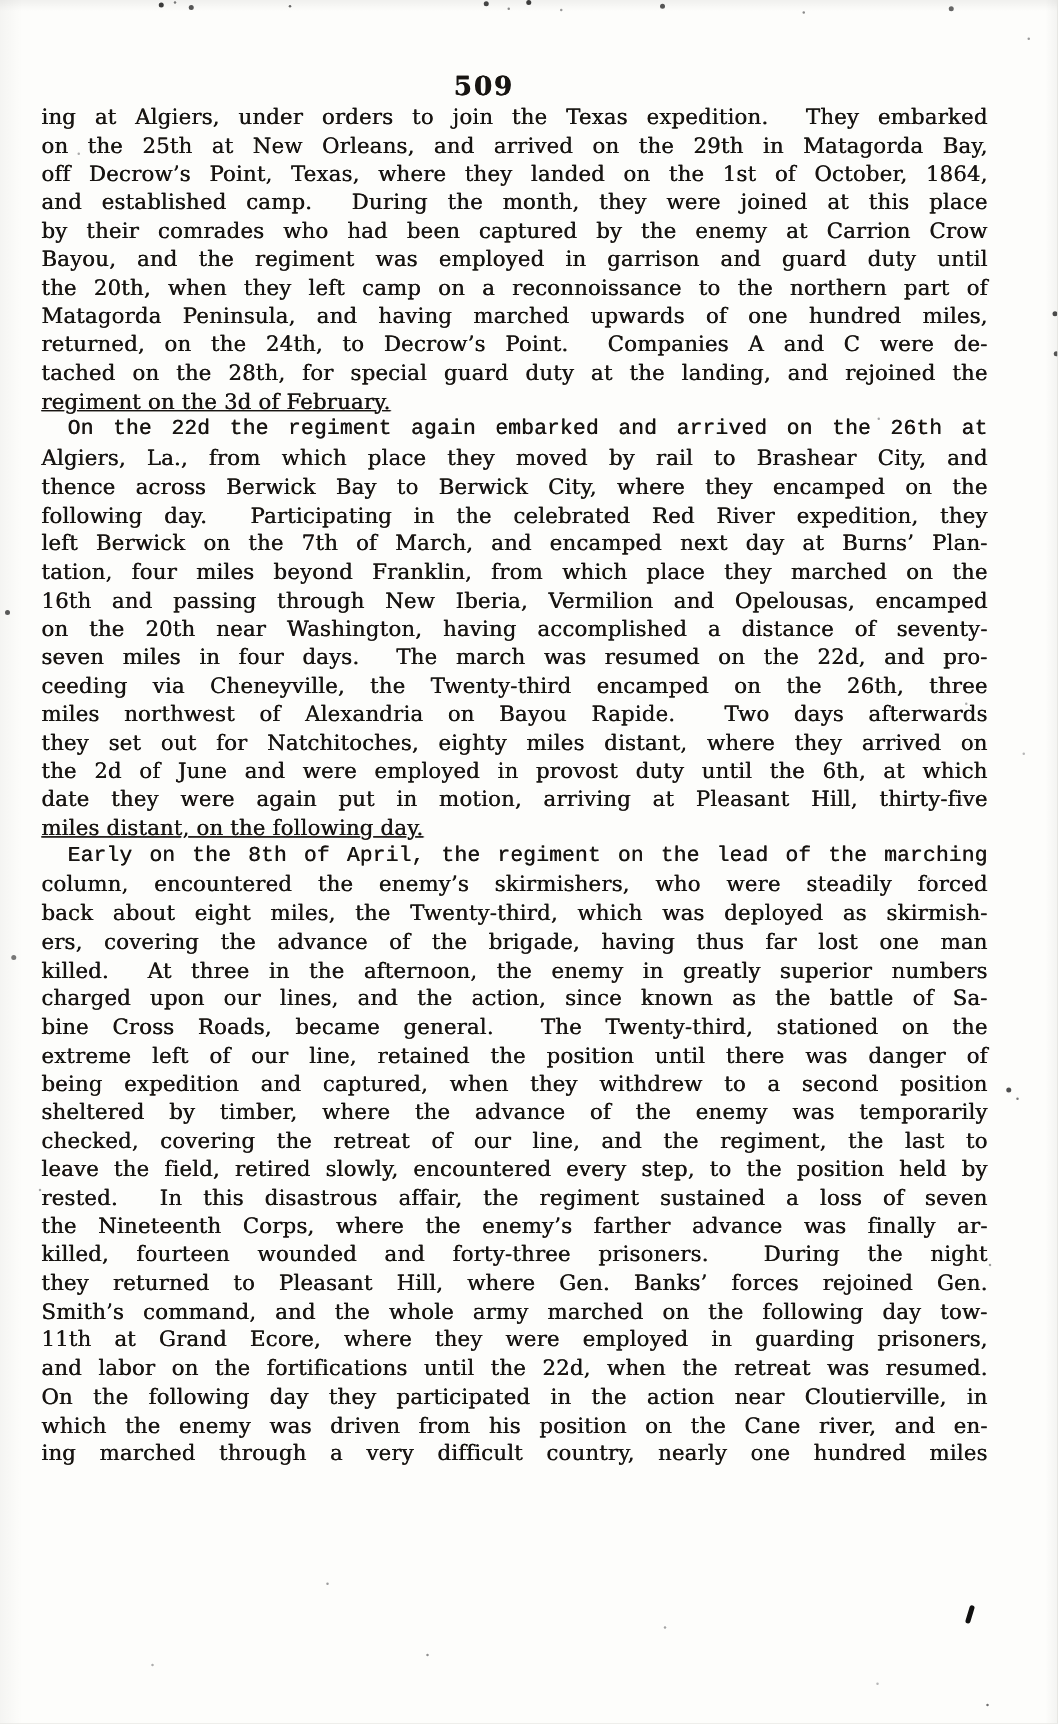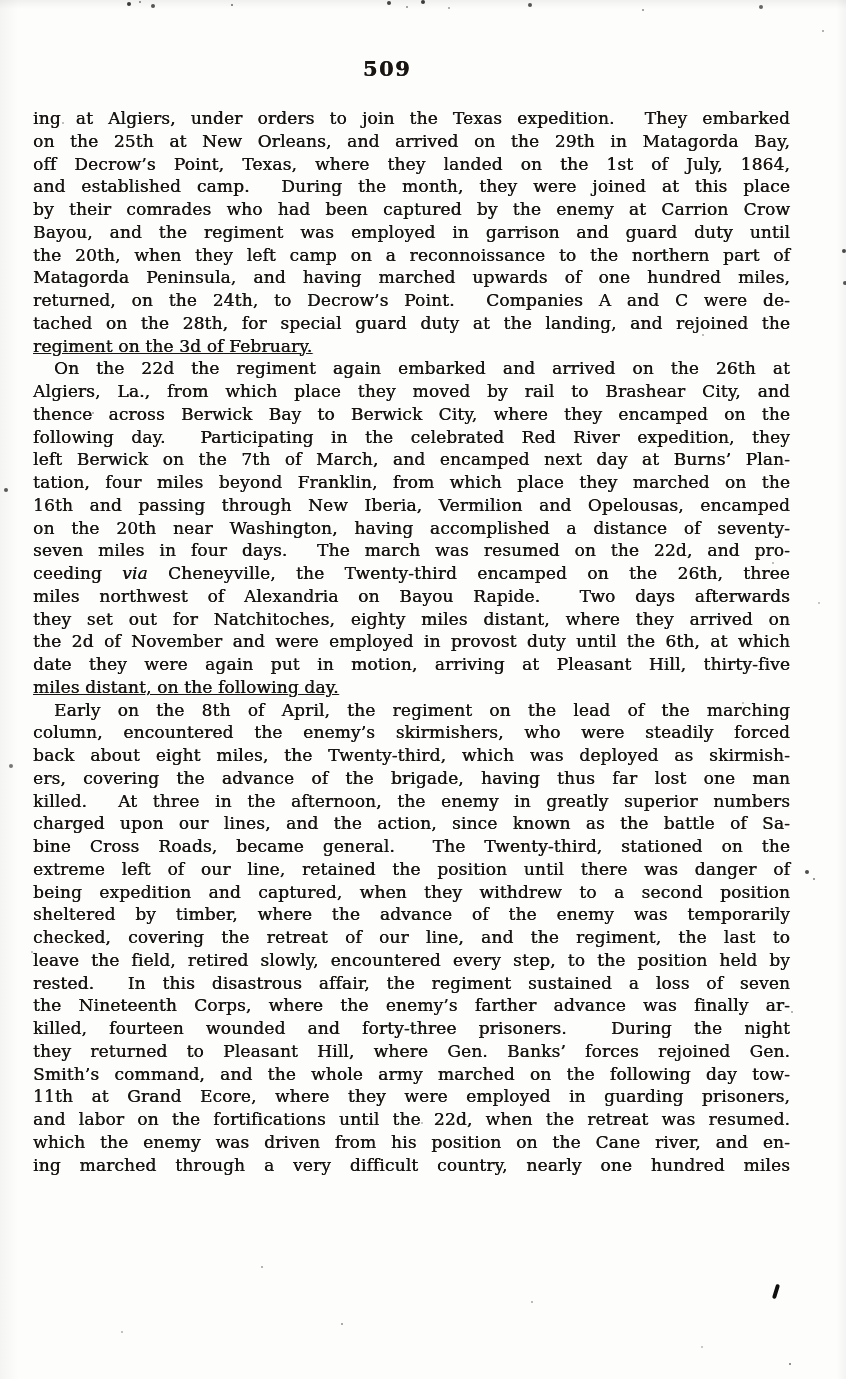--- a/index.html
+++ b/index.html
@@ -19,29 +19,29 @@
       linear-gradient(270deg, rgba(0,0,0,0.04), rgba(0,0,0,0) 10px),
       linear-gradient(180deg, rgba(0,0,0,0.05), rgba(0,0,0,0) 9px);
   }
   .page-number{
     position:absolute;top:56px;left:0;width:774px;
     text-align:center;
     font-size:21px;font-weight:700;letter-spacing:1.5px;
     text-shadow:0.4px 0 0 currentColor;
   }
   .page-body{
-    position:absolute;left:33px;top:107px;width:757px;
+    position:absolute;left:33px;top:83px;width:757px;
     font-size:17px;line-height:22.75px;
     letter-spacing:0.15px;
     text-shadow:0.35px 0 0 currentColor;
   }
   .line{text-align:justify;text-align-last:justify;}
   .line.par-last{text-align-last:left;text-decoration:underline;}
-  .paragraph.indented .line:first-child{text-indent:21px;}
-  .it{font-style:italic;}
+  .paragraph.indented .line:first-child{text-indent:21px;font-family:Liberation Mono, monospace;}
+  .it{}
   
   .speckles{
     position:absolute;top:0;left:0;width:2px;height:2px;border-radius:50%;
     background:transparent;pointer-events:none;
     box-shadow:
       128px 3px 0 1px #3a3a3a, 139px 1px 0 0 #777, 152px 5px 0 1px #555,
       231px 4px 0 0 #666, 388px 2px 0 1px #444, 406px 6px 0 0 #888,
       422px 1px 0 1px #3c3c3c, 448px 7px 0 0 #999, 529px 4px 0 1px #555,
       642px 9px 0 0 #8a8a8a, 760px 6px 0 1px #666, 822px 30px 0 0 #999,
       62px 122px 0 0 #aaa, 302px 182px 0 0 #9a9a9a, 522px 232px 0 0 #b0b0b0,
@@ -65,21 +65,21 @@
 </head>
 <body>
 
 <div class="page">
   <div class="speckles"></div>
   <div class="page-number">509</div>
   <div class="page-body">
       <div class="paragraph">
         <div class="line"><span>ing at Algiers, under orders to join the Texas expedition.&nbsp; They embarked</span></div>
         <div class="line"><span>on the 25th at New Orleans, and arrived on the 29th in Matagorda Bay,</span></div>
-        <div class="line"><span>off Decrow’s Point, Texas, where they landed on the 1st of July, 1864,</span></div>
+        <div class="line"><span>off Decrow’s Point, Texas, where they landed on the 1st of October, 1864,</span></div>
         <div class="line"><span>and established camp.&nbsp; During the month, they were joined at this place</span></div>
         <div class="line"><span>by their comrades who had been captured by the enemy at Carrion Crow</span></div>
         <div class="line"><span>Bayou, and the regiment was employed in garrison and guard duty until</span></div>
         <div class="line"><span>the 20th, when they left camp on a reconnoissance to the northern part of</span></div>
         <div class="line"><span>Matagorda Peninsula, and having marched upwards of one hundred miles,</span></div>
         <div class="line"><span>returned, on the 24th, to Decrow’s Point.&nbsp; Companies A and C were de-</span></div>
         <div class="line"><span>tached on the 28th, for special guard duty at the landing, and rejoined the</span></div>
         <div class="line par-last"><span>regiment on the 3d of February.</span></div>
       </div>
       <div class="paragraph indented">
@@ -88,21 +88,21 @@
         <div class="line"><span>thence across Berwick Bay to Berwick City, where they encamped on the</span></div>
         <div class="line"><span>following day.&nbsp; Participating in the celebrated Red River expedition, they</span></div>
         <div class="line"><span>left Berwick on the 7th of March, and encamped next day at Burns’ Plan-</span></div>
         <div class="line"><span>tation, four miles beyond Franklin, from which place they marched on the</span></div>
         <div class="line"><span>16th and passing through New Iberia, Vermilion and Opelousas, encamped</span></div>
         <div class="line"><span>on the 20th near Washington, having accomplished a distance of seventy-</span></div>
         <div class="line"><span>seven miles in four days.&nbsp; The march was resumed on the 22d, and pro-</span></div>
         <div class="line"><span>ceeding </span><span class="it">via</span><span> Cheneyville, the Twenty-third encamped on the 26th, three</span></div>
         <div class="line"><span>miles northwest of Alexandria on Bayou Rapide.&nbsp; Two days afterwards</span></div>
         <div class="line"><span>they set out for Natchitoches, eighty miles distant, where they arrived on</span></div>
-        <div class="line"><span>the 2d of November and were employed in provost duty until the 6th, at which</span></div>
+        <div class="line"><span>the 2d of June and were employed in provost duty until the 6th, at which</span></div>
         <div class="line"><span>date they were again put in motion, arriving at Pleasant Hill, thirty-five</span></div>
         <div class="line par-last"><span>miles distant, on the following day.</span></div>
       </div>
       <div class="paragraph indented">
         <div class="line"><span>Early on the 8th of April, the regiment on the lead of the marching</span></div>
         <div class="line"><span>column, encountered the enemy’s skirmishers, who were steadily forced</span></div>
         <div class="line"><span>back about eight miles, the Twenty-third, which was deployed as skirmish-</span></div>
         <div class="line"><span>ers, covering the advance of the brigade, having thus far lost one man</span></div>
         <div class="line"><span>killed.&nbsp; At three in the afternoon, the enemy in greatly superior numbers</span></div>
         <div class="line"><span>charged upon our lines, and the action, since known as the battle of Sa-</span></div>
@@ -112,18 +112,19 @@
         <div class="line"><span>sheltered by timber, where the advance of the enemy was temporarily</span></div>
         <div class="line"><span>checked, covering the retreat of our line, and the regiment, the last to</span></div>
         <div class="line"><span>leave the field, retired slowly, encountered every step, to the position held by</span></div>
         <div class="line"><span>rested.&nbsp; In this disastrous affair, the regiment sustained a loss of seven</span></div>
         <div class="line"><span>the Nineteenth Corps, where the enemy’s farther advance was finally ar-</span></div>
         <div class="line"><span>killed, fourteen wounded and forty-three prisoners.&nbsp; During the night</span></div>
         <div class="line"><span>they returned to Pleasant Hill, where Gen. Banks’ forces rejoined Gen.</span></div>
         <div class="line"><span>Smith’s command, and the whole army marched on the following day tow-</span></div>
         <div class="line"><span>11th at Grand Ecore, where they were employed in guarding prisoners,</span></div>
         <div class="line"><span>and labor on the fortifications until the 22d, when the retreat was resumed.</span></div>
+        <div class="line"><span>On the following day they participated in the action near Cloutierville, in</span></div>
         <div class="line"><span>which the enemy was driven from his position on the Cane river, and en-</span></div>
         <div class="line"><span>ing marched through a very difficult country, nearly one hundred miles</span></div>
       </div>
     </div>
   <div class="ink-slash"></div>
 </div>
 
 </body></html>

